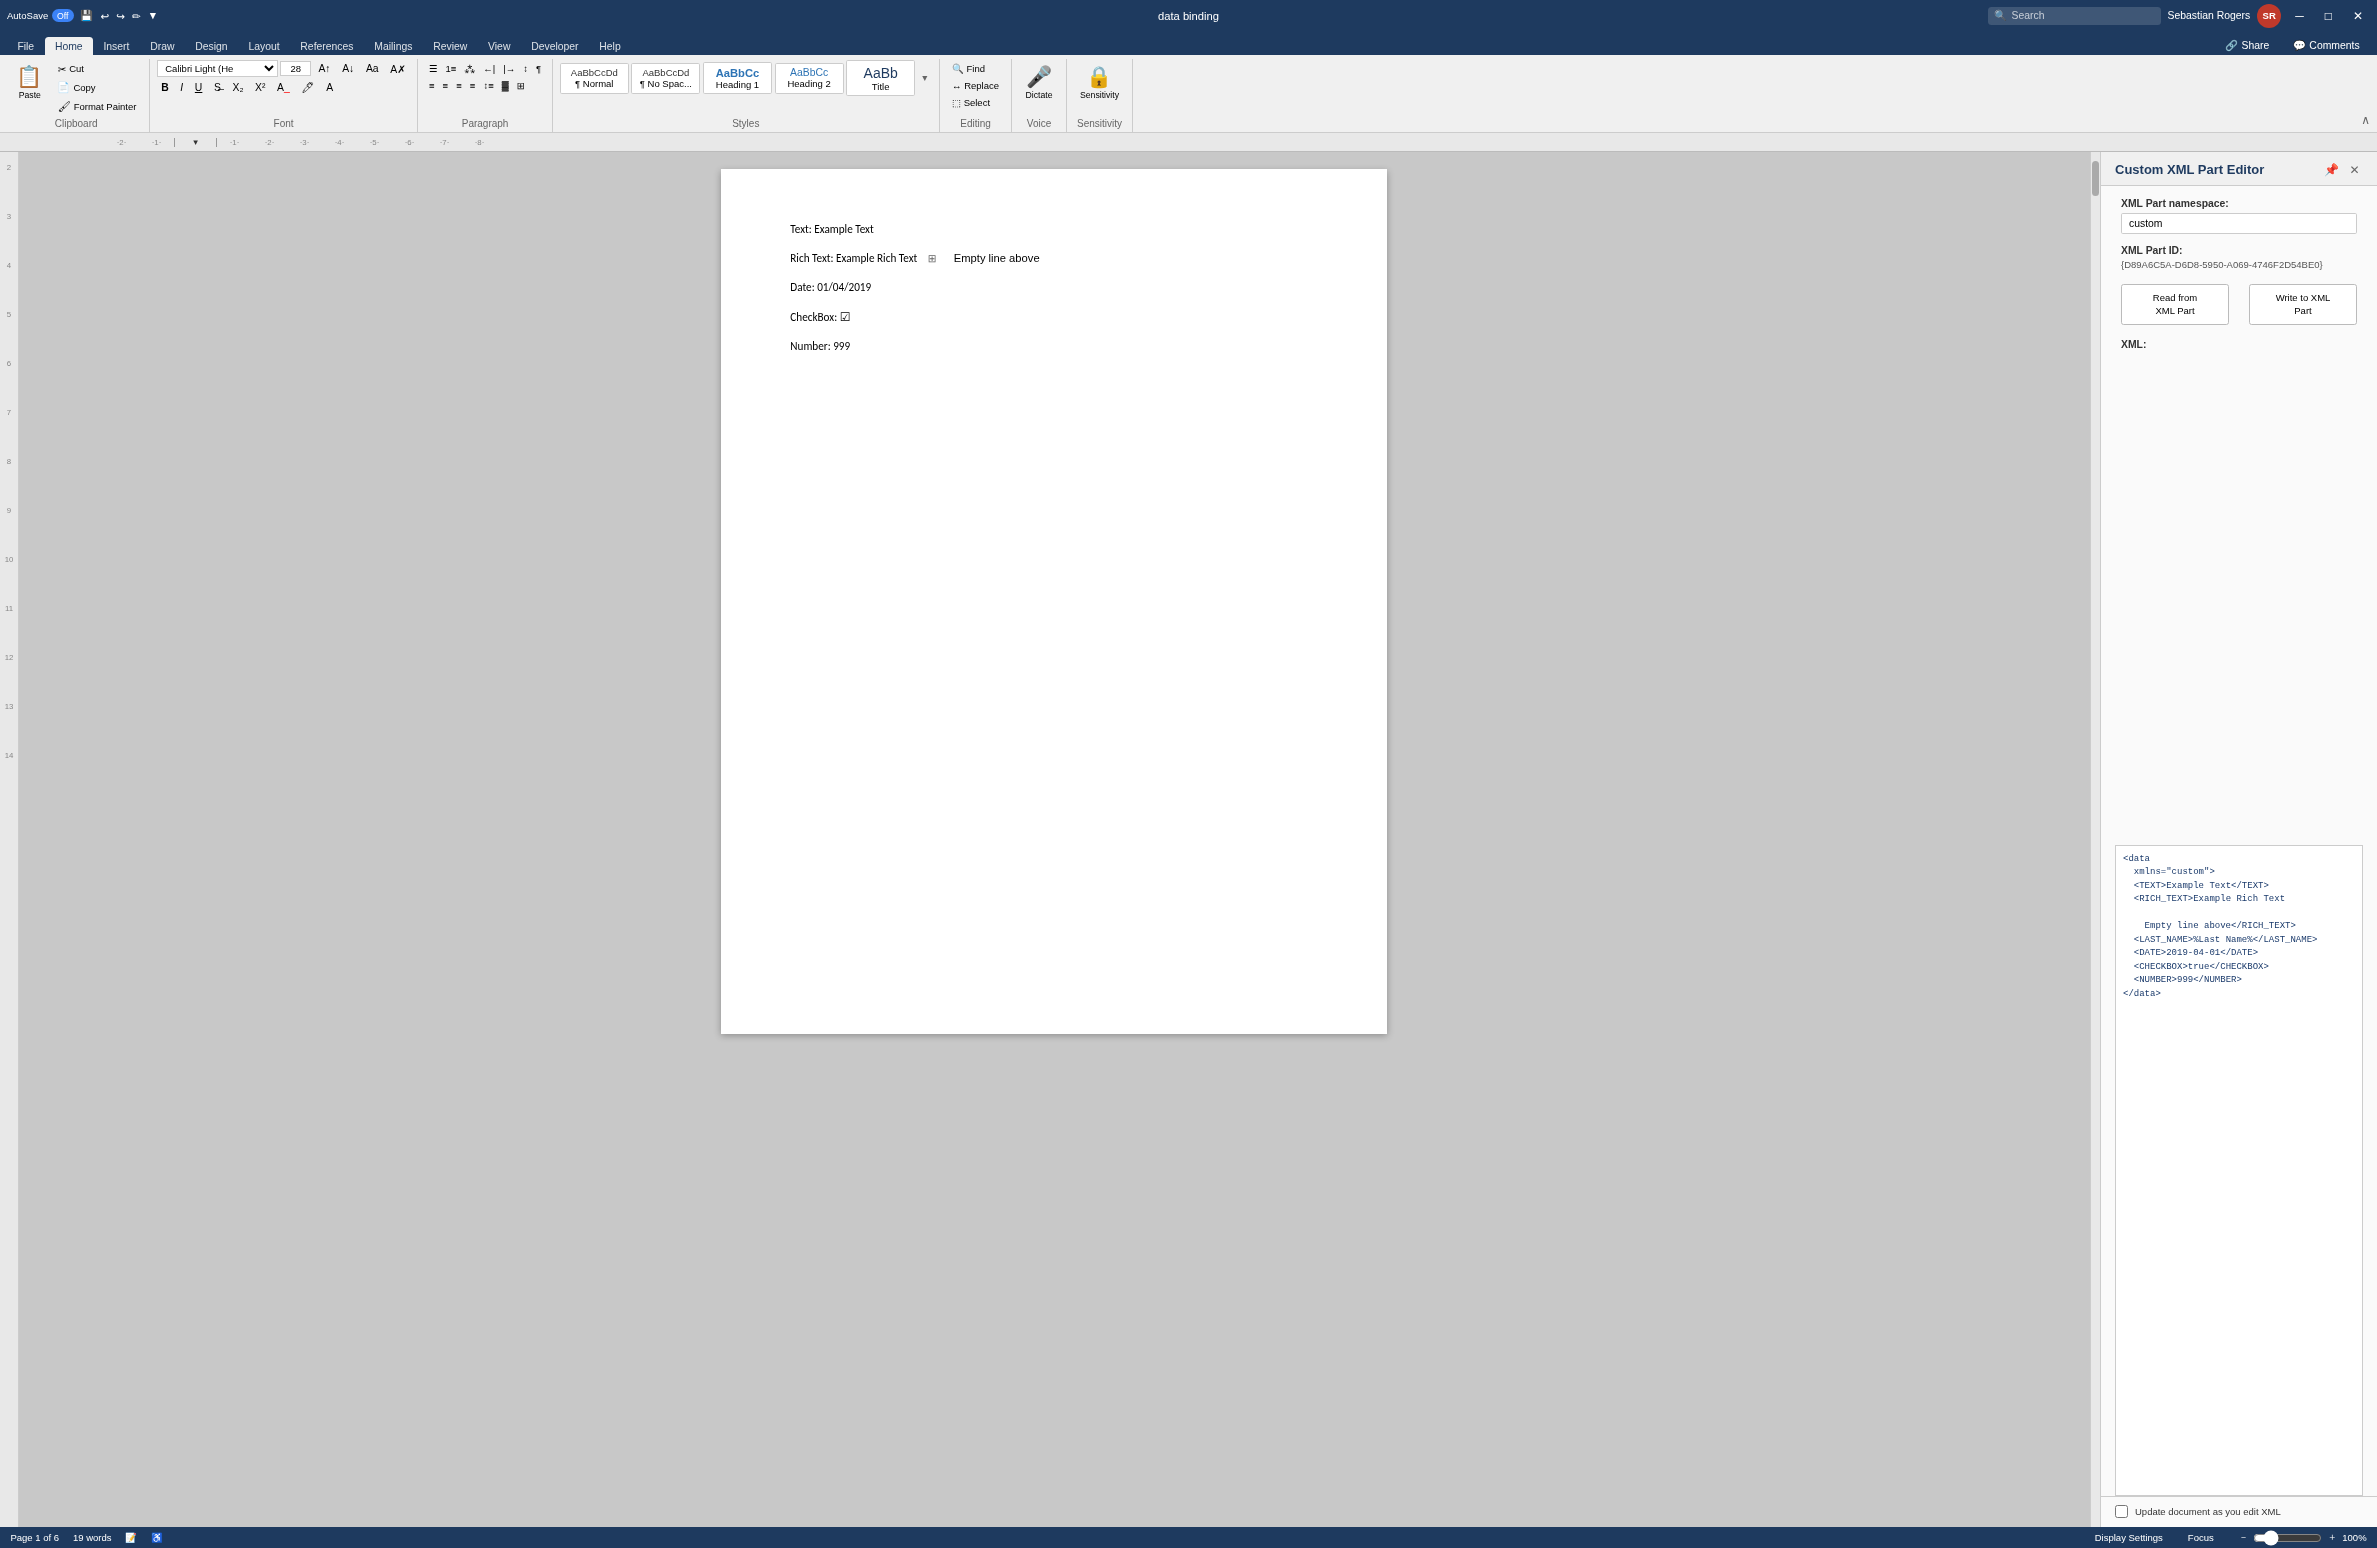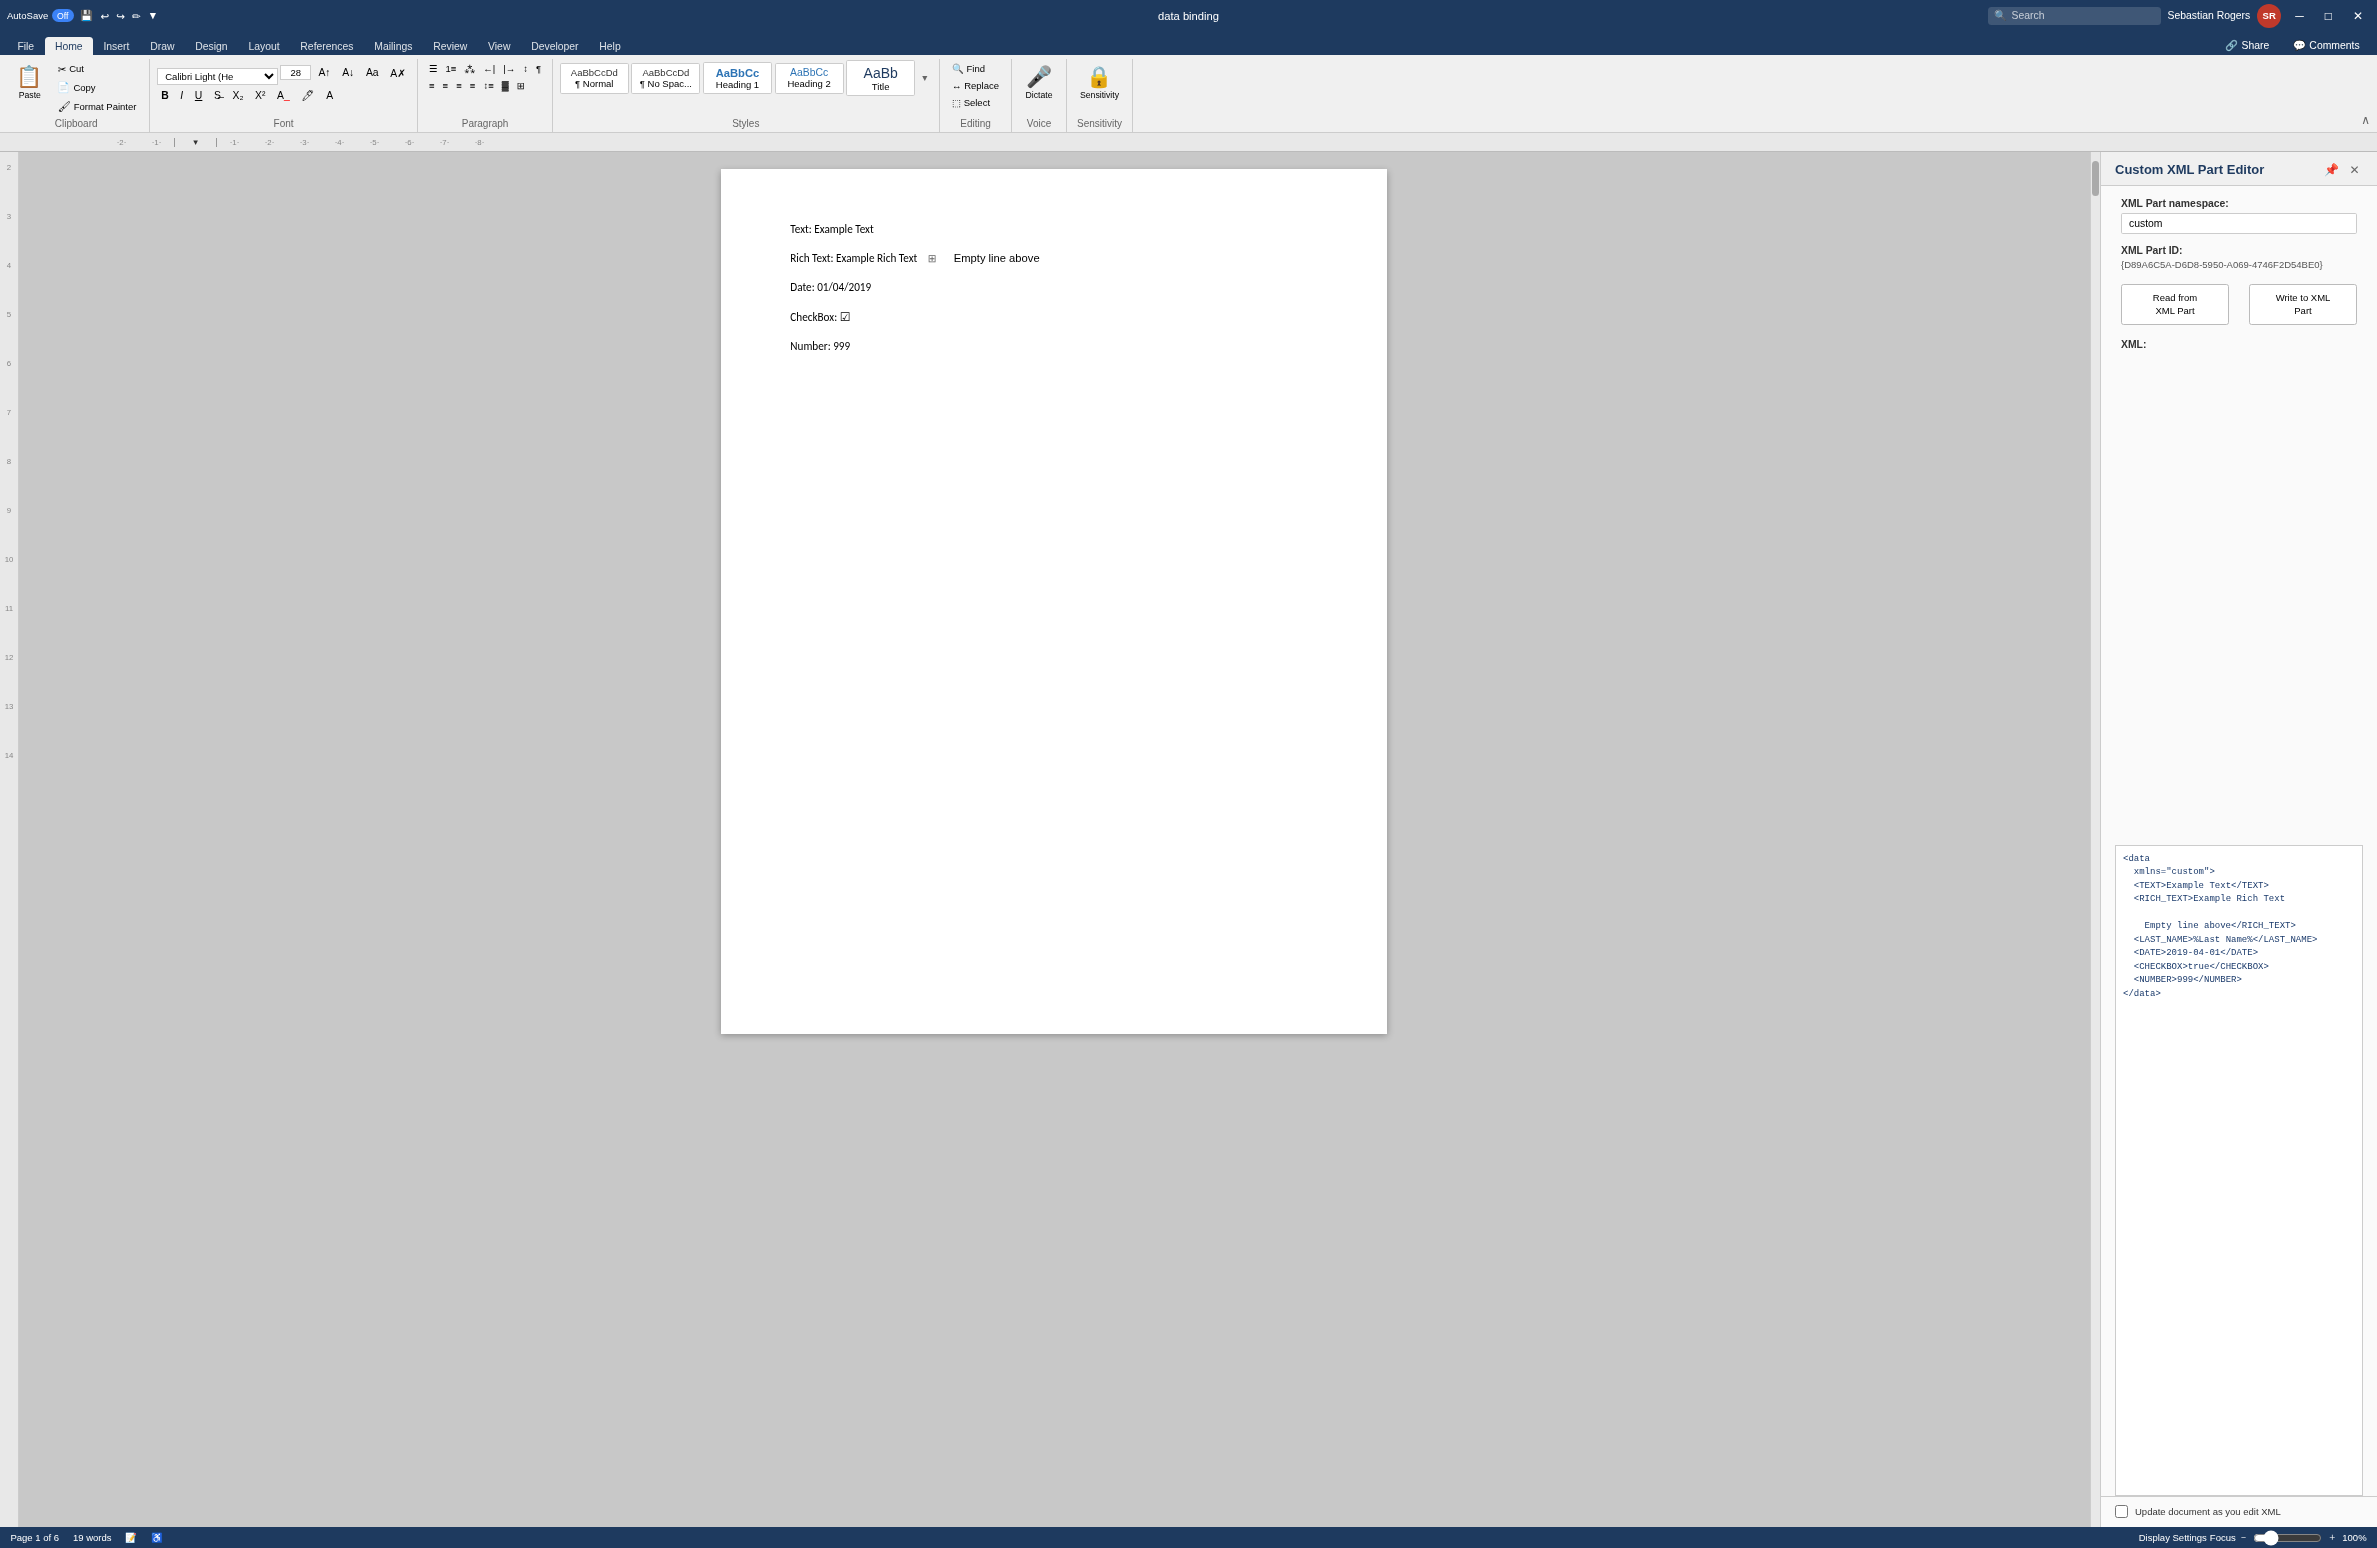--- a/index.html
+++ b/index.html
@@ -190,21 +190,21 @@
       background: #1e3a5f;
       color: white;
       height: 21px;
       display: flex;
       align-items: center;
       padding: 0 10.4px;
       font-size: 9.5px;
       flex-shrink: 0;
       gap: 14px;
     }
-    .status-bar-right { margin-left: auto; display: flex; align-items: center; gap: 3px; }
+    .status-bar-right { margin-left: auto; display: flex; align-items: center; gap: 25px; }
     .zoom-controls { display: flex; align-items: center; gap: 5.2px; }
     .zoom-slider { width: 69px; accent-color: white; }
 
     
     .ribbon-collapse { background: none; border: none; cursor: pointer; color: #666; font-size: 12px; padding: 1.7px 3.5px; }
 
     
     .para-btns { display: flex; gap: 0.9px; flex-wrap: wrap; }
     .para-btn { border: 0.9px solid transparent; background: none; padding: 0.9px 2.6px; cursor: pointer; font-size: 9.5px; border-radius: 1.7px; }
 
@@ -285,21 +285,21 @@
         </div>
       </div>
     </div>
     <div class="ribbon-group-label">Clipboard</div>
   </div>
 
   <div class="ribbon-group">
     <div class="ribbon-group-content">
       <div class="font-controls">
         <div class="font-row">
-          <select class="font-select" style="width:121px;margin-top:8px;">
+          <select class="font-select" style="width:121px;">
             <option>Calibri Light (He</option>
           </select>
           <input class="font-size-input" type="text" value="28" style="">
           <button class="format-btn">A↑</button>
           <button class="format-btn">A↓</button>
           <button class="format-btn">Aa</button>
           <button class="format-btn">A✗</button>
         </div>
         <div class="font-row">
           <button class="format-btn bold">B</button>

